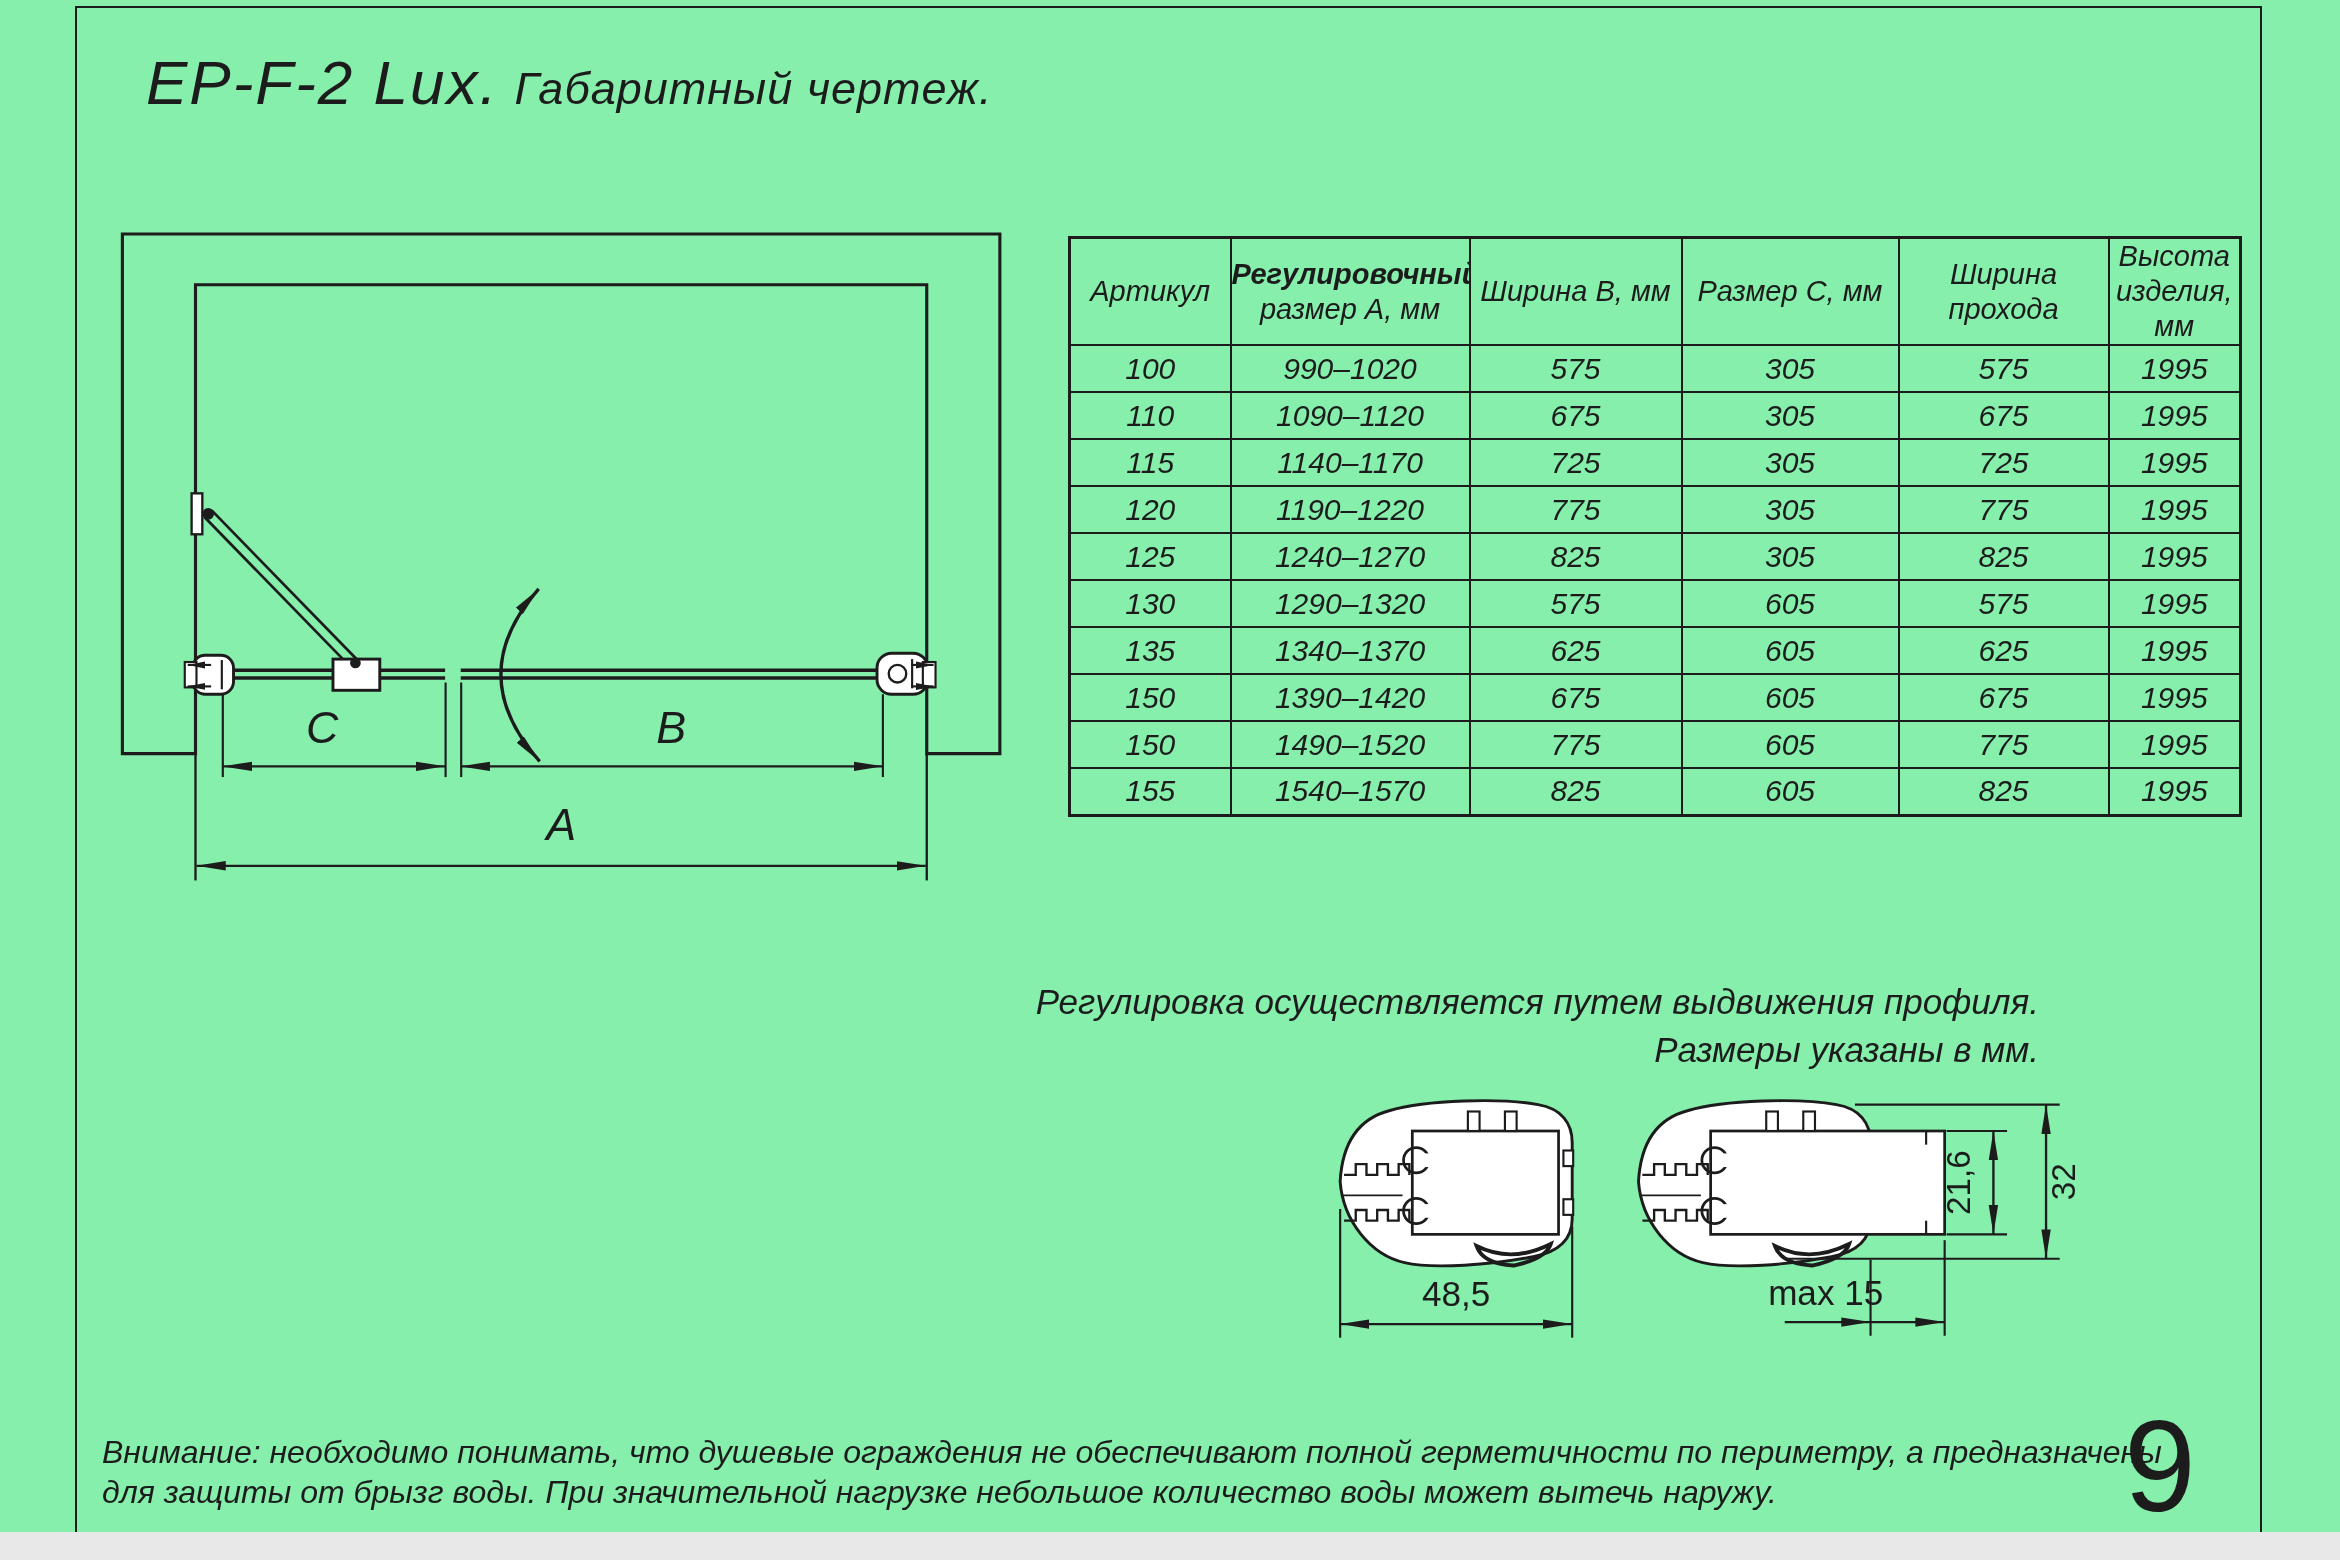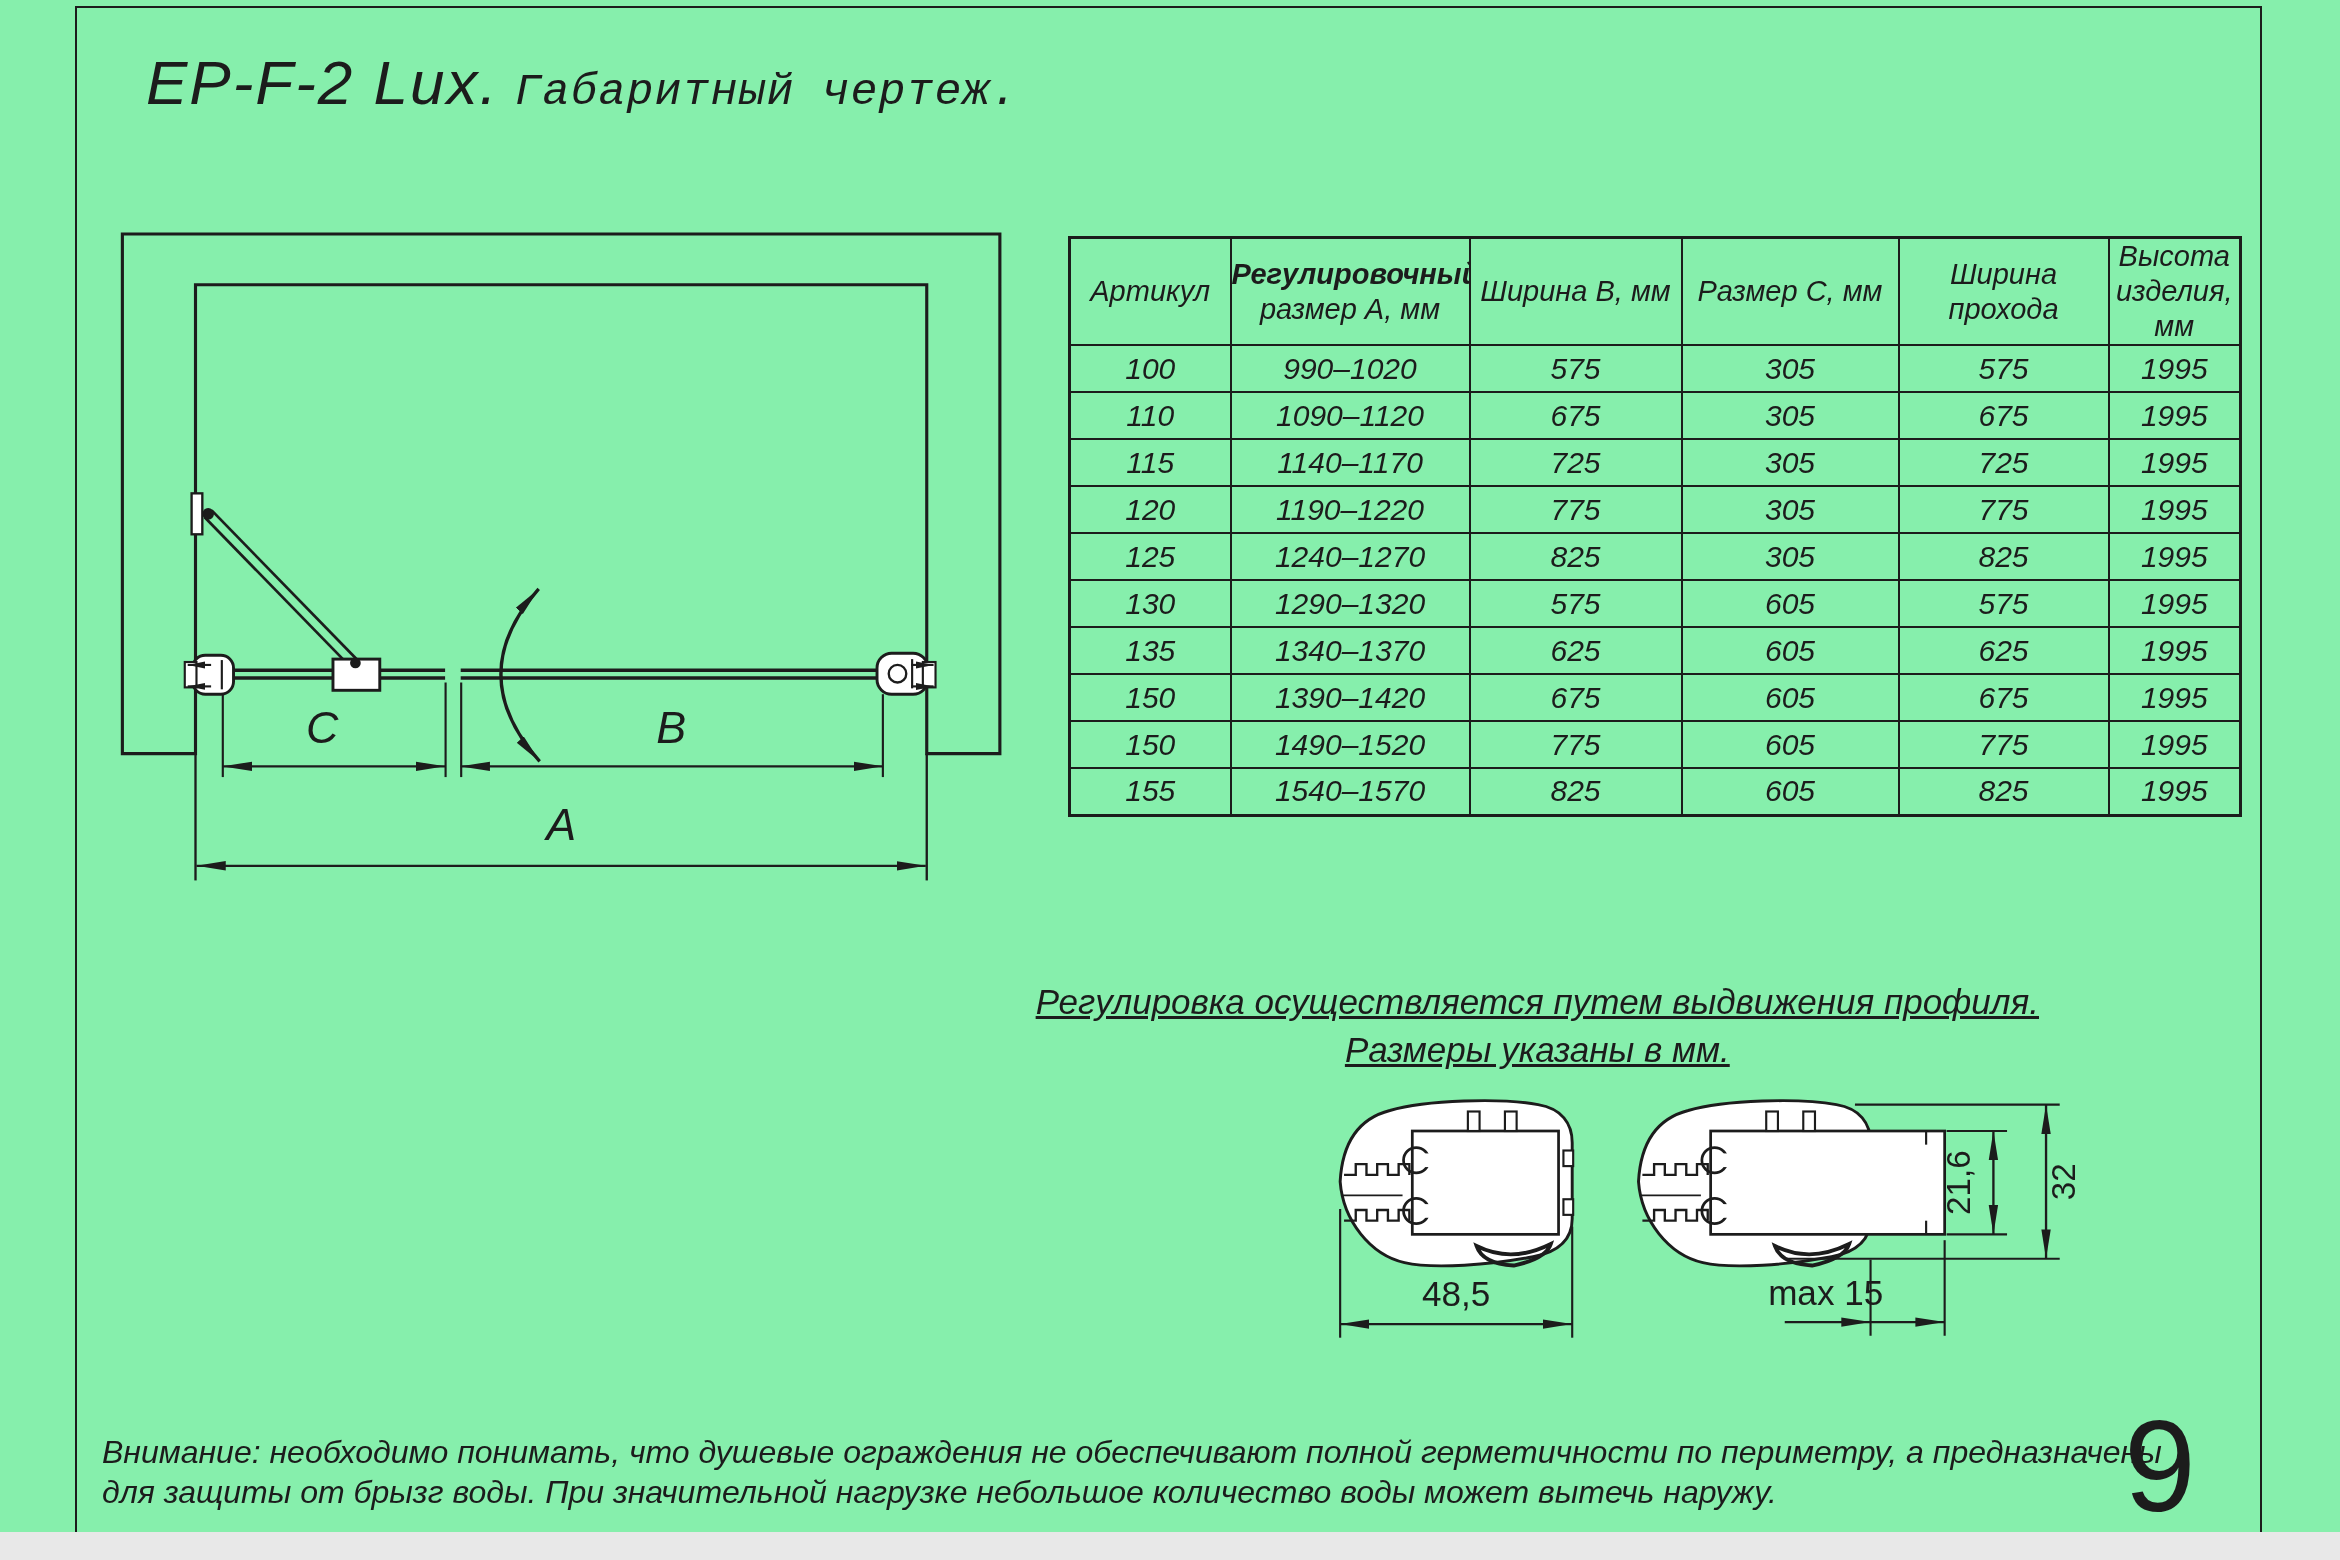--- a/index.html
+++ b/index.html
@@ -11,21 +11,21 @@
   #frame{
     position:absolute; left:75px; top:5.9px; width:2187px; height:1545px;
     border:2.9px solid #1c1c1c; box-sizing:border-box; pointer-events:none;
   }
   
   #title{
     position:absolute; left:146px; top:47px; display:flex; align-items:baseline; gap:15.6px;
     font-style:italic; white-space:nowrap;
   }
   #title .model{font-size:62px; letter-spacing:2px; font-weight:500;}
-  #title .subtitle{font-size:45px; letter-spacing:1px;font-family:Liberation Mono, monospace;}
+  #title .subtitle{font-size:45px; letter-spacing:1px;}
   
   #draw{position:absolute; left:0; top:0;}
   .ln{stroke:#1c1c1c; fill:none;}
   .white{fill:#ffffff;}
   .dim-label{font:italic 46px "Liberation Sans","DejaVu Sans",sans-serif; fill:#1c1c1c;}
   .sec-label{font:400 36px "Liberation Sans","DejaVu Sans",sans-serif; fill:#1c1c1c;}
   .sec-label-v{font:400 34px "Liberation Sans","DejaVu Sans",sans-serif; fill:#1c1c1c;}
   
   #spec-table-wrap{position:absolute; left:1068px; top:236px;}
   table.spec{
@@ -37,22 +37,22 @@
     font-weight:400; overflow:hidden;
   }
   table.spec{border:3.4px solid #1c1c1c;}
   table.spec thead tr{height:107px;}
   table.spec thead th{font-size:29px; line-height:35px; border-bottom-width:2.9px;}
   table.spec thead .bold-line{font-weight:700;}
   table.spec tbody tr{height:47px;}
   table.spec tbody td{font-size:30px;}
   
   #notes{
-    position:absolute; right:302px; top:978px; text-align:center;
-    font-style:italic; font-size:35px; line-height:48px; white-space:nowrap;text-decoration:underline;
+    position:absolute; right:302px; top:978px; text-align:right;
+    font-style:italic; font-size:35px; line-height:48px; white-space:nowrap;
   }
   
   #warning{
     position:absolute; left:102px; top:1432px;
     font-style:italic; font-size:32px; line-height:40px; white-space:nowrap;
   }
   #warning .u{text-underline-offset:5.9px;}
   
   #page-number{
     position:absolute; left:2124px; top:1402px; font-size:129px; line-height:129px;

